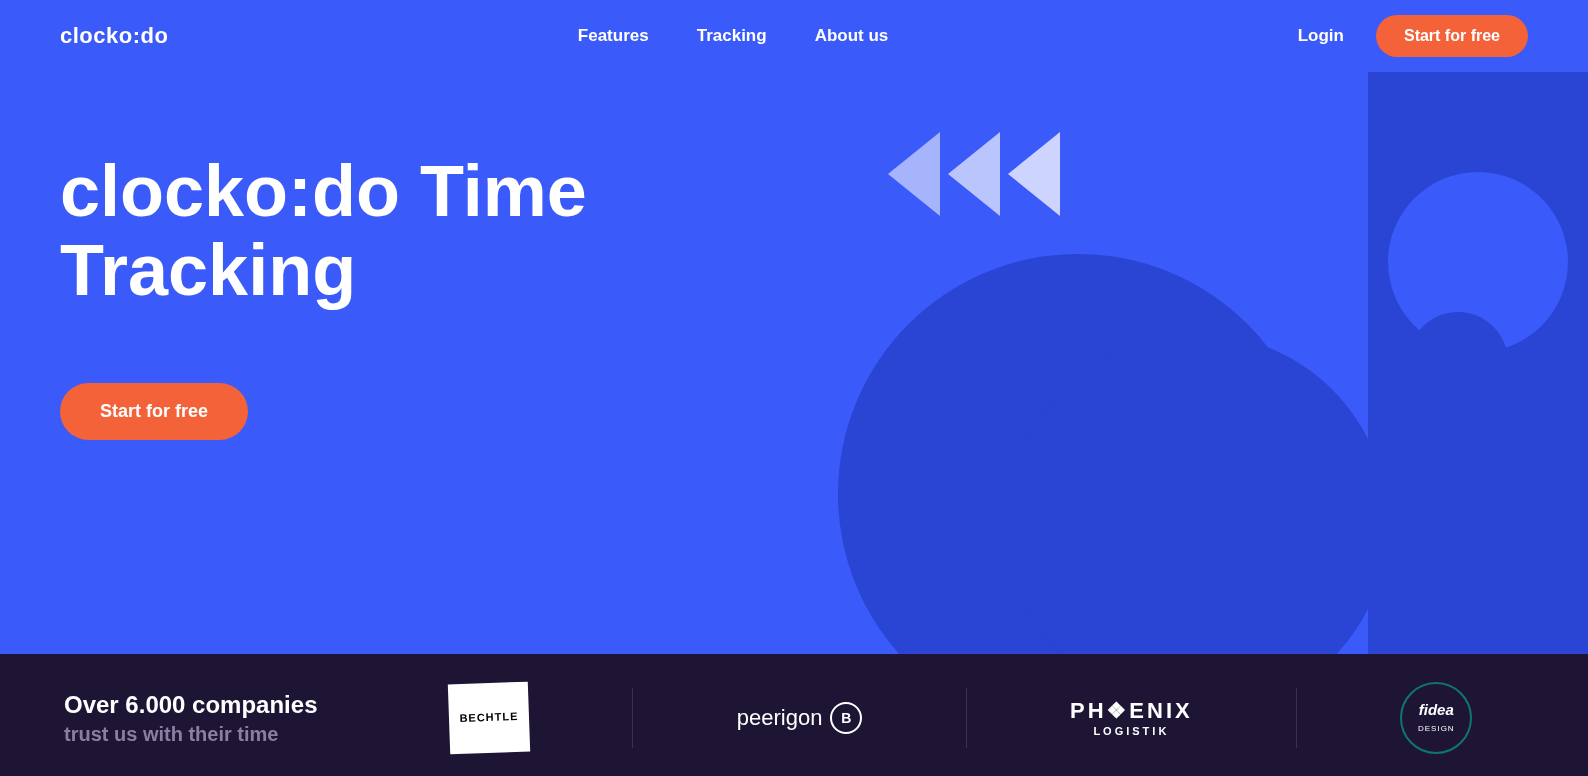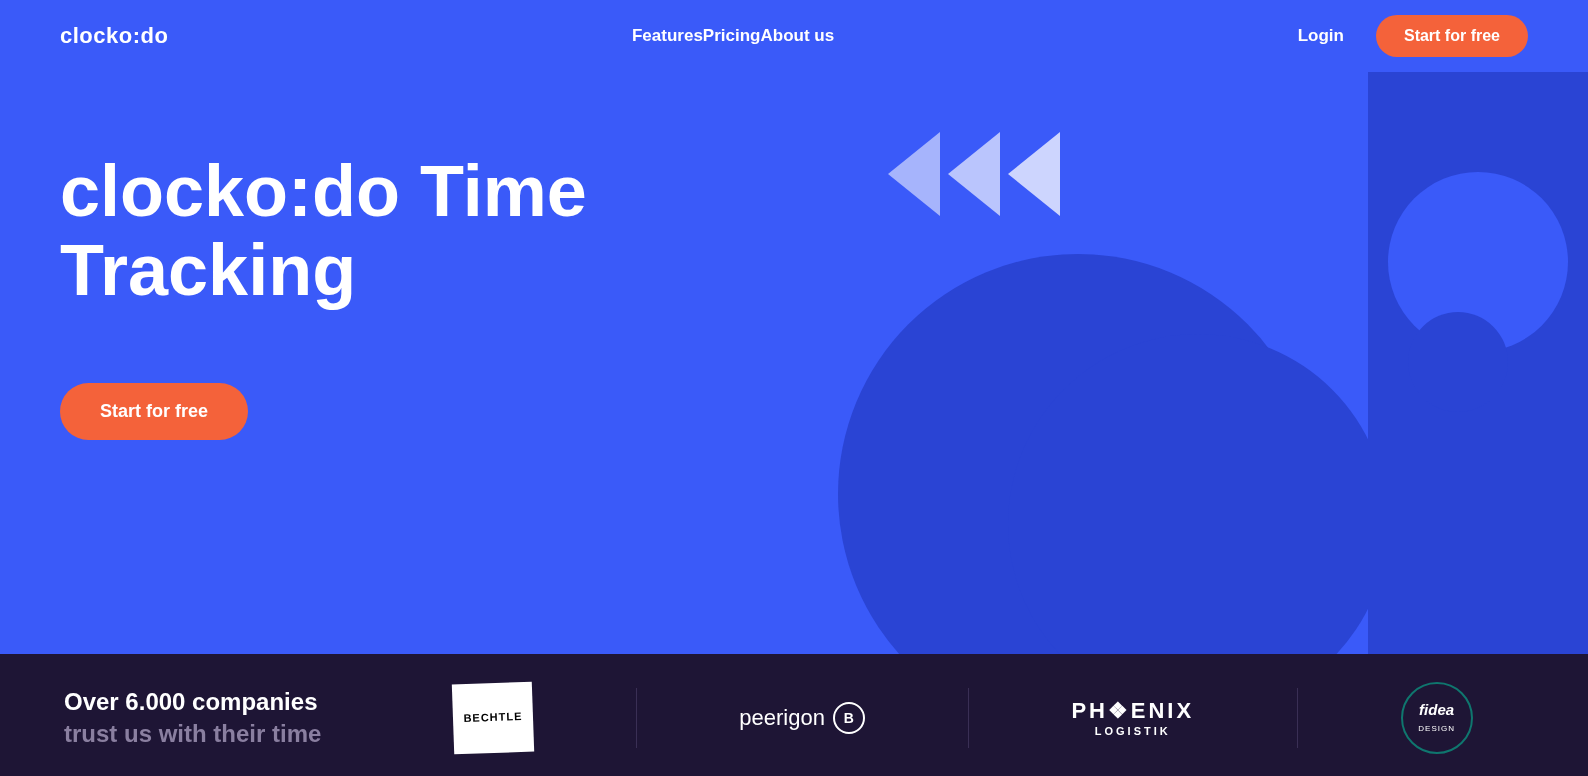--- a/index.html
+++ b/index.html
@@ -15,20 +15,21 @@
       height: 72px;
     }
     .navbar-logo {
       color: #fff;
       font-size: 22px;
       font-weight: 700;
       letter-spacing: 0.5px;
     }
     .navbar-nav {
       display: flex;
+      gap: 48px;
       align-items: center;
     }
     .navbar-nav a {
       color: #fff;
       text-decoration: none;
       font-size: 17px;
       font-weight: 600;
     }
     .navbar-right {
       display: flex;
@@ -184,21 +185,21 @@
       margin-right: 80px;
     }
     .banner-text-primary {
       color: #fff;
       font-size: 24px;
       font-weight: 800;
       margin-bottom: 4px;
     }
     .banner-text-secondary {
       color: #8a7fa0;
-      font-size: 24px;
+      font-size: 20px;
       font-weight: 600;
     }
     .banner-logos {
       display: flex;
       align-items: center;
       flex: 1;
       justify-content: space-around;
     }
     .banner-divider {
       width: 1px;
@@ -279,21 +280,21 @@
       font-weight: 400;
     }
   </style>
 </head>
 <body>
 
 <nav class="navbar">
   <span class="navbar-logo">clocko:do</span>
   <div class="navbar-nav">
     <a>Features</a>
-    <a>Pricing</a>
+    <a>Tracking</a>
     <a>About us</a>
   </div>
   <div class="navbar-right">
     <span class="navbar-login">Login</span>
     <button class="navbar-cta">Start for free</button>
   </div>
 </nav>
 
 <section class="hero">
   <div class="hero-content">

